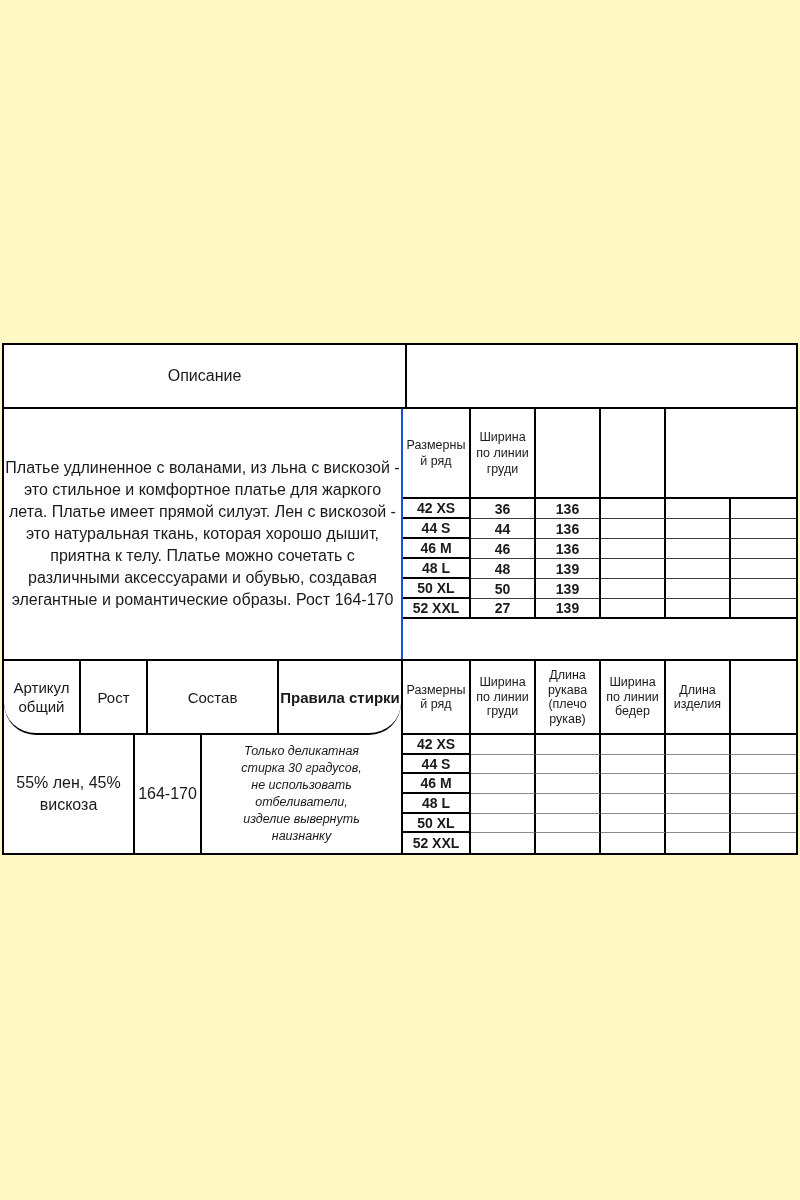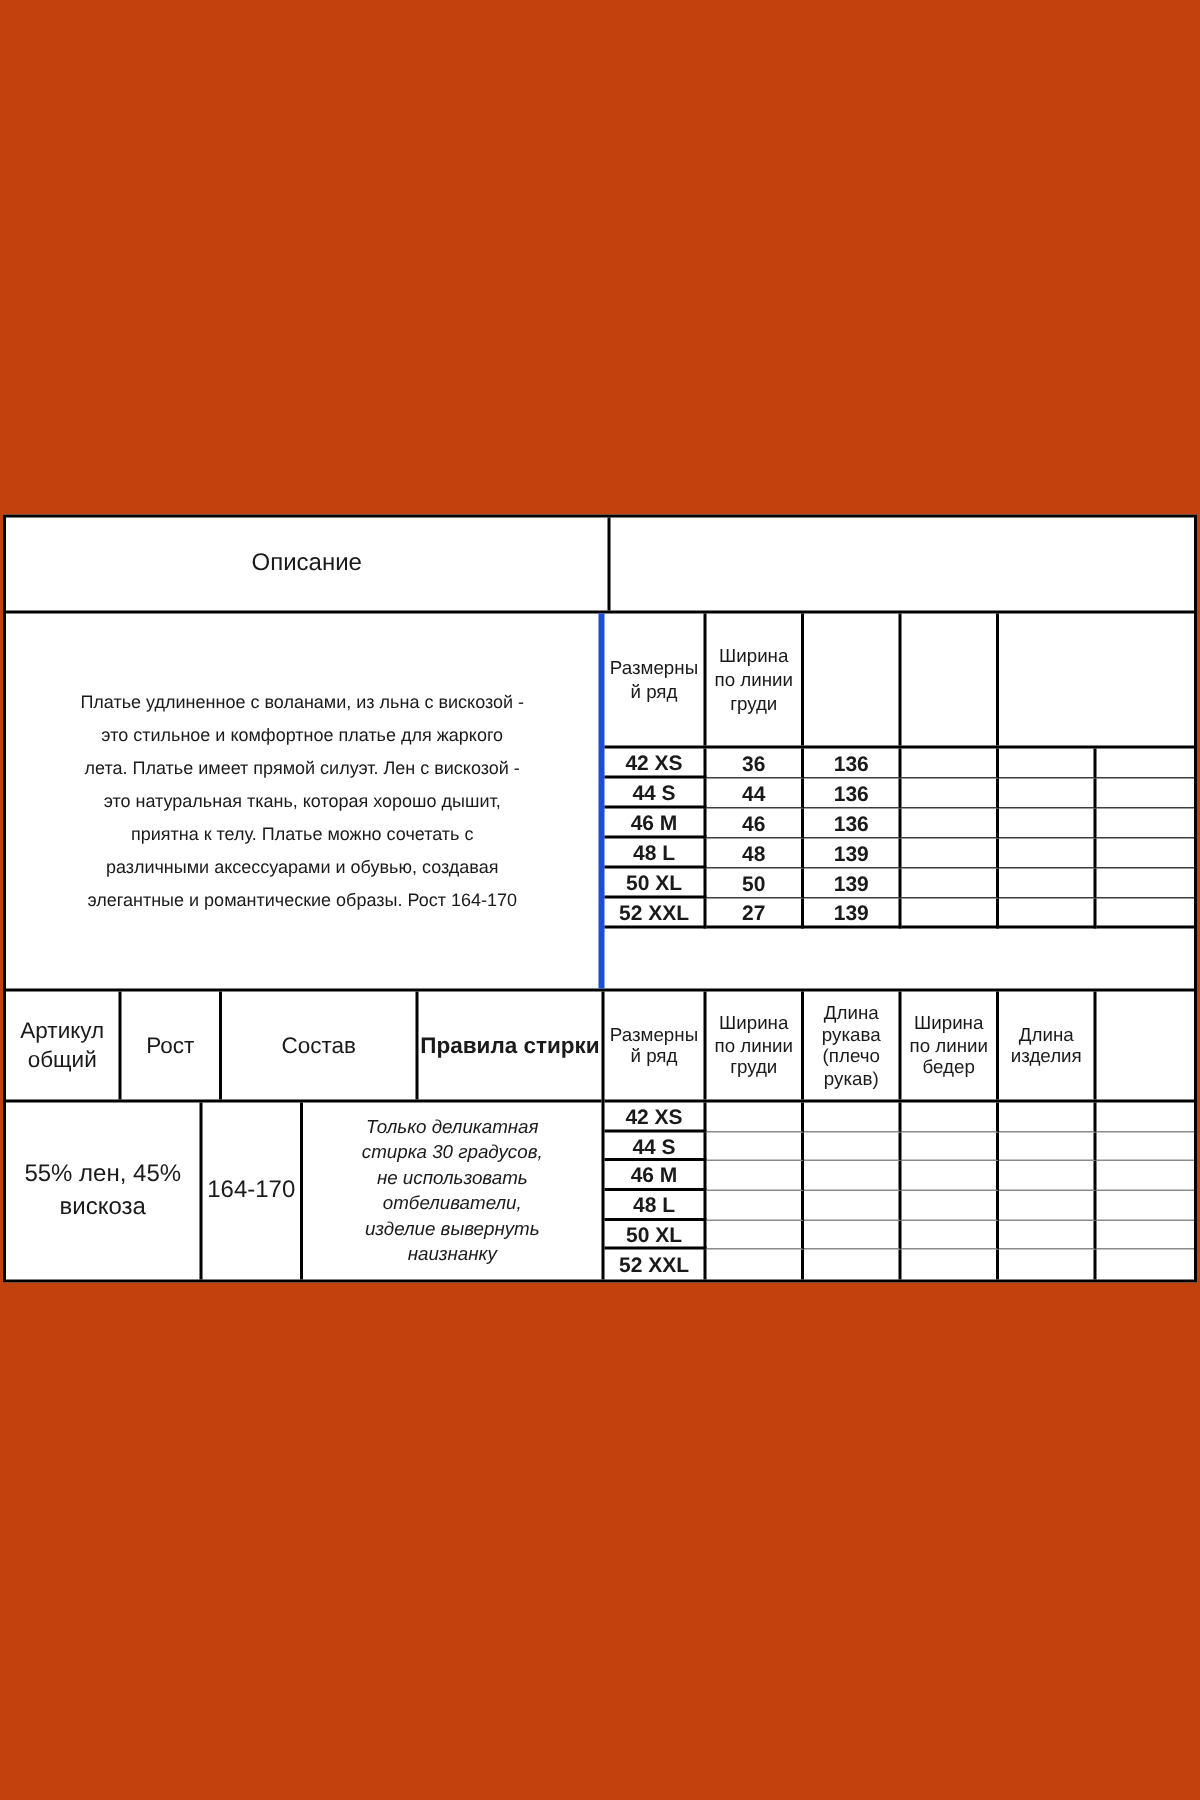--- a/index.html
+++ b/index.html
@@ -2,61 +2,61 @@
 <html><head>
 <meta charset="utf-8">
 <style>
   * { box-sizing: border-box; margin: 0; padding: 0; }
   html, body { background: #ffffff; }
   body {
     width: 800px; height: 1200px;
     font-family: "Liberation Sans", "DejaVu Sans", sans-serif;
     color: #1a1a1a;
   }
-  .sheet { position: relative; width: 800px; height: 1200px; background: #c2410c; overflow: hidden; }
+  .sheet { position: relative; width: 800px; height: 1200px; background: #fef9c3; overflow: hidden; }
 
   .doc {
     position: absolute; left: 2px; top: 343px;
     width: 796px; height: 512px;
     border: 2px solid #000;
     display: flex; flex-direction: column;
     background: #fff;
   }
 
   .cell { display: flex; align-items: center; justify-content: center; text-align: center; white-space: pre-line; }
 
   
   .row-top { height: 64px; border-bottom: 2px solid #000; display: flex; }
   .h-desc { width: 403px; border-right: 2px solid #000; font-size: 16px; }
   .h-meas { flex: 1; font-size: 16px; font-weight: bold; }
 
   
   .row-mid { height: 252px; border-bottom: 2px solid #000; display: flex; }
   .desc-body {
-    width: 403px; border-right: 4px solid #1d4ed8;
-    font-size: 12px; line-height: 22px; padding: 4px 1px;
+    width: 403px; border-right: 2px solid #1d4ed8;
+    font-size: 16px; line-height: 22px; padding: 4px 1px;
   }
   .top-table { flex: 1; display: flex; flex-direction: column; }
 
   .sub-row { height: 90px; border-bottom: 2px solid #000; display: flex; }
   .sub-row .cell { font-size: 12.5px; line-height: 16px; border-right: 2px solid #000; }
   .sub-row .cell:last-child { border-right: none; }
 
   .d-row { height: 20px; display: flex; }
   .d-row .cell { font-size: 14px; font-weight: bold; }
   .d-size { width: 68px; border-right: 2px solid #000; border-bottom: 2px solid #000; }
   .d-val  { width: 65px; border-right: 2px solid #000; border-bottom: 1px solid #3d3d3d; }
   .d-row .d-val:last-child { border-right: none; }
   .d-row.last .d-val { border-bottom: 2px solid #000; }
   .empty-band { flex: 1; }
 
   
   .row-bottom { height: 192px; display: flex; }
   .bottom-left { width: 403px; border-right: 2px solid #000; display: flex; flex-direction: column; }
-  .bl-head { height: 74px; border-bottom: 2px solid #000; display: flex; }
+  .bl-head { height: 74px; border-bottom: 2px solid #000; display: flex; border-radius: 32px; }
   .bl-head .cell { font-size: 15px; line-height: 19px; border-right: 2px solid #000; }
   .bl-head .cell:last-child { border-right: none; font-weight: bold; }
   .bl-vals { flex: 1; display: flex; }
   .bl-vals .cell { font-size: 16px; line-height: 22px; border-right: 2px solid #000; }
   .bl-vals .cell:last-child { border-right: none; }
   .w-art { width: 77px; }
   .w-sost { width: 131px; }
   .w-rost { width: 67px; }
   .w-rules { flex: 1; }
   .v-rules { font-size: 12.5px !important; line-height: 17px !important; font-style: italic; }

